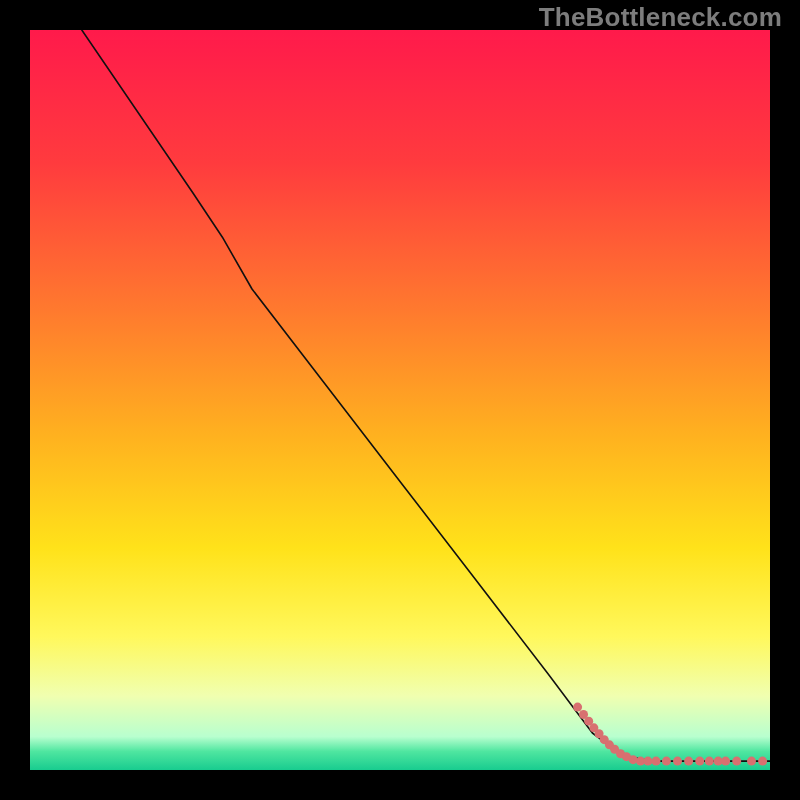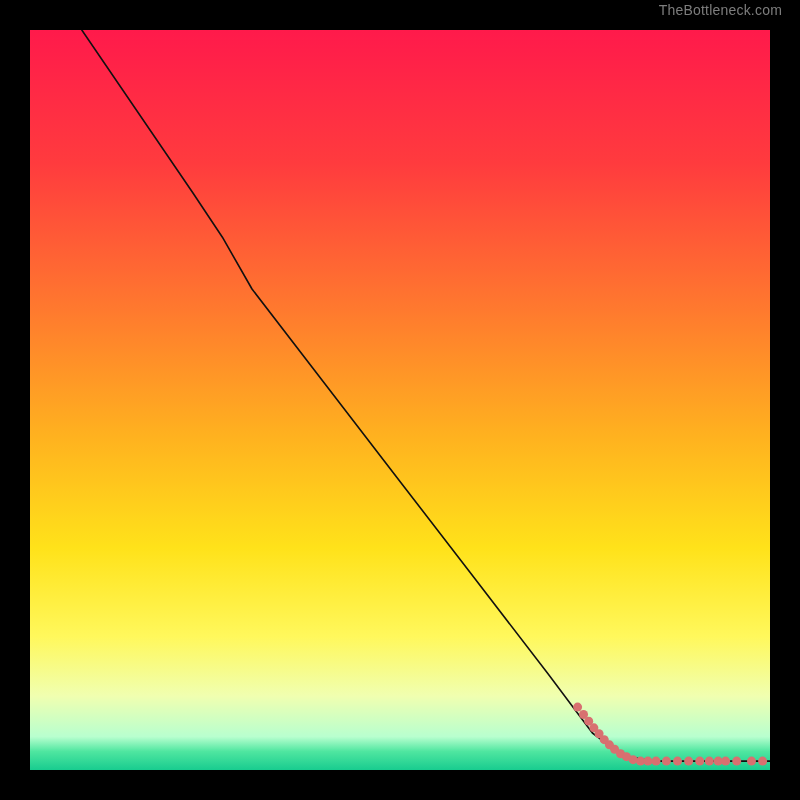--- a/index.html
+++ b/index.html
@@ -15,22 +15,22 @@
     position: relative;
     width: 800px;
     height: 800px;
     background: #000;
   }
   .watermark {
     position: absolute;
     top: 2px;
     right: 18px;
     color: #7d7d7d;
-    font-size: 14px;
-    font-weight: 400;
+    font-size: 26px;
+    font-weight: 700;
     letter-spacing: 0.2px;
     pointer-events: none;
   }
   .plot-wrap {
     position: absolute;
     left: 30px;
     top: 30px;
     width: 740px;
     height: 740px;
   }

